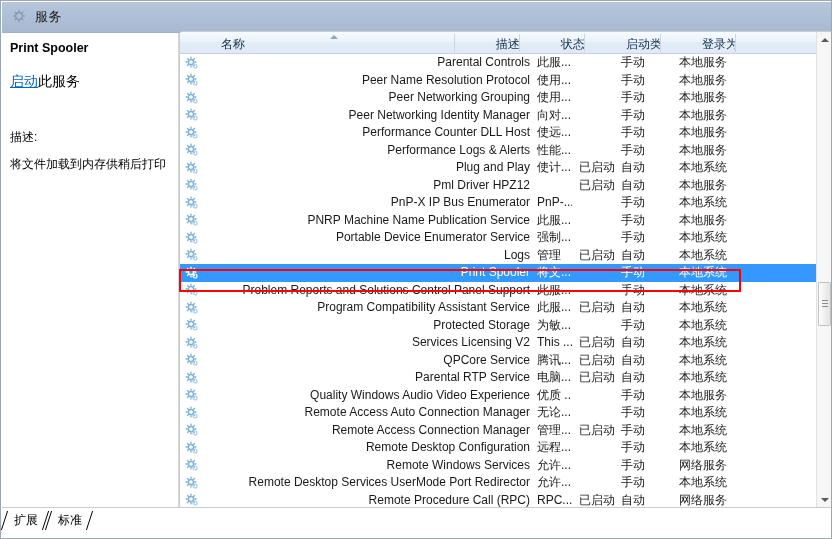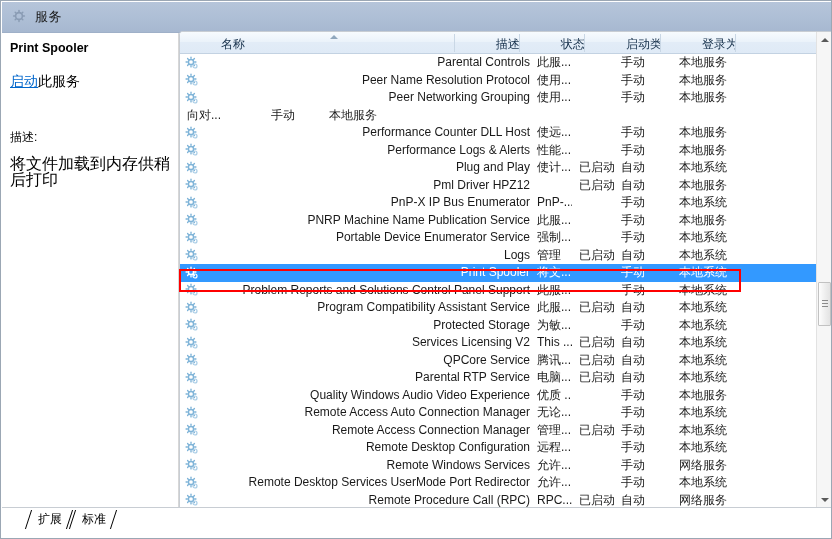--- a/index.html
+++ b/index.html
@@ -82,21 +82,21 @@
   #leftpane .action-link {
     color: #0066cc;
     text-decoration: underline;
     cursor: pointer;
   }
   #leftpane .desc-label {
     font-size: 12px;
     margin-bottom: 10px;
   }
   #leftpane .desc-text {
-    font-size: 16px;
+    font-size: 12px;
     line-height: 16px;
   }
 
   
   #pane-divider {
     position: absolute;
     left: 177px;
     top: 32px;
     width: 1px;
     height: 474px;
@@ -291,23 +291,22 @@
     background: #ffffff;
     border-top: 1px solid #c8cdd3;
     box-sizing: border-box;
   }
   #tabstrip {
     position: absolute;
     left: 0;
     top: 2px;
     height: 20px;
     display: flex;
-    align-items: flex-start;
+    align-items: center;
     font-size: 12px;
-    margin-left: 24px;
   }
   .ftab {
     position: relative;
     height: 19px;
     line-height: 19px;
     padding: 0 8px 0 12px;
     color: #000;
     cursor: pointer;
     white-space: nowrap;
   }
@@ -441,20 +440,37 @@
                 <circle cx="10" cy="10" r="2.0" fill="none" stroke="#a9cde6" stroke-width="1.2"></circle>
               </svg></span>
             <span>Peer Networking Grouping</span>
           </div>
           <div class="cell desc">使用...</div>
           <div class="cell state"></div>
           <div class="cell start">手动</div>
           <div class="cell logon">本地服务</div>
         </div>
         <div class="row">
+          <div class="cell name">
+            <span class="gear"><svg width="14" height="14" viewBox="0 0 14 14">
+                <circle cx="6" cy="6" r="2.6" fill="none" stroke="#7fb4d8" stroke-width="1.5"></circle>
+                <g stroke="#7fb4d8" stroke-width="1.4" stroke-linecap="round">
+                  <line x1="6" y1="1.1" x2="6" y2="2.3"></line>
+                  <line x1="6" y1="9.7" x2="6" y2="10.9"></line>
+                  <line x1="1.1" y1="6" x2="2.3" y2="6"></line>
+                  <line x1="9.7" y1="6" x2="10.9" y2="6"></line>
+                  <line x1="2.6" y1="2.6" x2="3.4" y2="3.4"></line>
+                  <line x1="8.6" y1="8.6" x2="9.4" y2="9.4"></line>
+                  <line x1="9.4" y1="2.6" x2="8.6" y2="3.4"></line>
+                  <line x1="3.4" y1="8.6" x2="2.6" y2="9.4"></line>
+                </g>
+                <circle cx="10" cy="10" r="2.0" fill="none" stroke="#a9cde6" stroke-width="1.2"></circle>
+              </svg></span>
+            <span>Peer Networking Identity Manager</span>
+          </div>
           <div class="cell desc">向对...</div>
           <div class="cell state"></div>
           <div class="cell start">手动</div>
           <div class="cell logon">本地服务</div>
         </div>
         <div class="row">
           <div class="cell name">
             <span class="gear"><svg width="14" height="14" viewBox="0 0 14 14">
                 <circle cx="6" cy="6" r="2.6" fill="none" stroke="#7fb4d8" stroke-width="1.5"></circle>
                 <g stroke="#7fb4d8" stroke-width="1.4" stroke-linecap="round">

